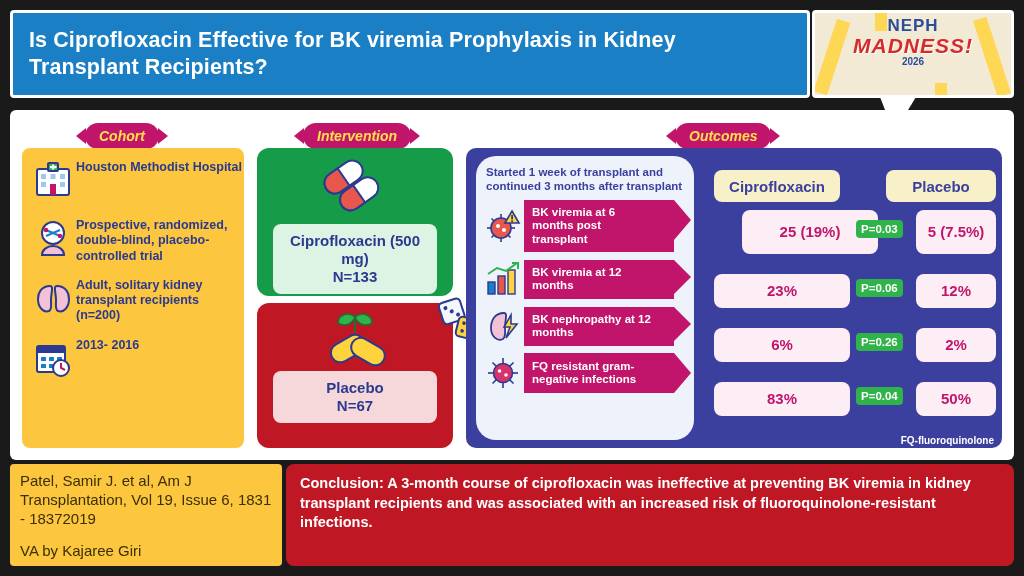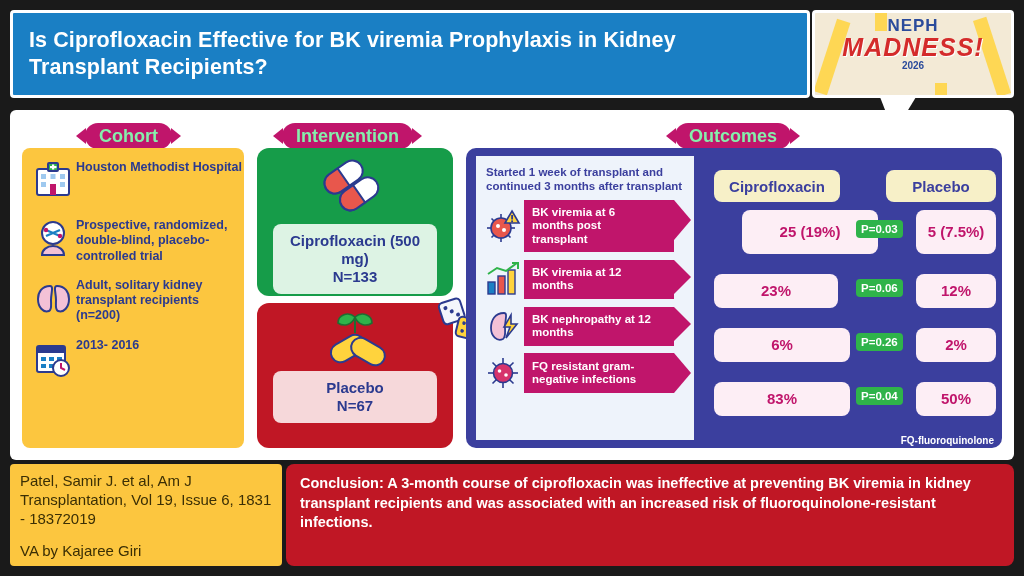--- a/index.html
+++ b/index.html
@@ -25,21 +25,21 @@
     position:absolute; left:812px; top:10px; width:202px; height:88px;
     background:#f3ead6; border:3px solid #fff; border-radius:4px;
     overflow:hidden;
   }
   .logo-burst {
     position:absolute; left:50%; top:50%; transform:translate(-50%,-50%);
     width:180px; height:76px; text-align:center;
   }
   .logo-neph { color:#2b4b9b; font-size:17px; font-weight:bold; letter-spacing:1px; }
   .logo-madness {
-    color:#d42b2b; font-size:25px; font-weight:bold; font-style:italic;
+    color:#d42b2b; font-size:21px; font-weight:bold; font-style:italic;
     letter-spacing:1px; line-height:.95; text-shadow:1px 1px 0 #fff;
   }
   .logo-year { color:#2b4b9b; font-size:10px; font-weight:bold; }
   .logo-ray {
     position:absolute; background:#ffd33d; opacity:.85;
   }
   .callout-tail {
     position:absolute; left:880px; top:97px; width:0; height:0;
     border-left:14px solid transparent; border-right:22px solid transparent;
     border-top:36px solid #fff;
@@ -48,31 +48,31 @@
   
   .card {
     position:absolute; left:10px; top:110px; width:1004px; height:350px;
     background:#ffffff; border-radius:6px;
   }
 
   
   .ribbon {
     position:absolute; height:26px; background:#c0156b; border-radius:13px;
     display:flex; align-items:center; justify-content:center;
-    color:#86efac; font-weight:bold; font-size:18px; padding:0 14px;
+    color:#fde047; font-weight:bold; font-size:14px; padding:0 14px;font-style:italic;
   }
   .ribbon::before, .ribbon::after {
     content:""; position:absolute; top:5px; width:0; height:0;
     border-top:8px solid transparent; border-bottom:8px solid transparent;
   }
   .ribbon::before { left:-9px; border-right:10px solid #c0156b; }
   .ribbon::after  { right:-9px; border-left:10px solid #c0156b; }
 
   #ribbon-cohort       { left:75px;  top:13px; }
-  #ribbon-intervention { left:272px; top:13px; }
+  #ribbon-intervention { left:293px; top:13px; }
   #ribbon-outcomes     { left:665px; top:13px; }
 
   
   .cohort {
     position:absolute; left:12px; top:38px; width:222px; height:300px;
     background:#fcc63f; border-radius:8px; padding:10px 0 8px 8px;
   }
   .cohort-row { display:flex; align-items:flex-start; margin-bottom:12px; }
   .cohort-ico { width:46px; min-width:46px; height:46px; display:flex; align-items:center; justify-content:center; }
   .cohort-txt {
@@ -98,21 +98,21 @@
 
   .pill-art { position:absolute; left:50%; transform:translateX(-50%); }
 
   
   .outcomes {
     position:absolute; left:456px; top:38px; width:536px; height:300px;
     background:#3b3f9e; border-radius:10px; padding:8px;
   }
   .out-left {
     position:absolute; left:10px; top:8px; width:218px; height:284px;
-    background:#eef3fb; border-radius:0; padding:6px;
+    background:#eef3fb; border-radius:20px; padding:6px;
   }
   .started-note {
     color:#3b3f9e; font-weight:bold; font-size:11.5px; line-height:1.25;
     padding:3px 2px 6px 4px;
   }
   .out-item { display:flex; align-items:center; margin-bottom:7px; }
   .out-ico { width:42px; min-width:42px; height:40px; display:flex; align-items:center; justify-content:center; }
   .arrow-tag {
     position:relative; background:#c0156b; color:#fff; font-weight:bold;
     font-size:11.5px; line-height:1.18; padding:6px 16px 6px 8px;
@@ -385,21 +385,21 @@
         </div>
       </div>
 
       <div class="col-head" id="head-cipro">Ciprofloxacin</div>
       <div class="col-head" id="head-placebo">Placebo</div>
 
       <div class="val-box" style="left:248px;top:62px;width:136px;height:44px;margin-left:28px;">25 (19%)</div>
       <div class="pbox" style="left:390px;top:72px;">P=0.03</div>
       <div class="val-box" style="left:450px;top:62px;width:80px;height:44px;">5 (7.5%)</div>
 
-      <div class="val-box" style="left:248px;top:126px;width:124px;height:34px;">23%</div>
+      <div class="val-box" style="left:248px;top:126px;width:136px;height:34px;">23%</div>
       <div class="pbox" style="left:390px;top:131px;">P=0.06</div>
       <div class="val-box" style="left:450px;top:126px;width:80px;height:34px;">12%</div>
 
       <div class="val-box" style="left:248px;top:180px;width:136px;height:34px;">6%</div>
       <div class="pbox" style="left:390px;top:185px;">P=0.26</div>
       <div class="val-box" style="left:450px;top:180px;width:80px;height:34px;">2%</div>
 
       <div class="val-box" style="left:248px;top:234px;width:136px;height:34px;">83%</div>
       <div class="pbox" style="left:390px;top:239px;">P=0.04</div>
       <div class="val-box" style="left:450px;top:234px;width:80px;height:34px;">50%</div>

